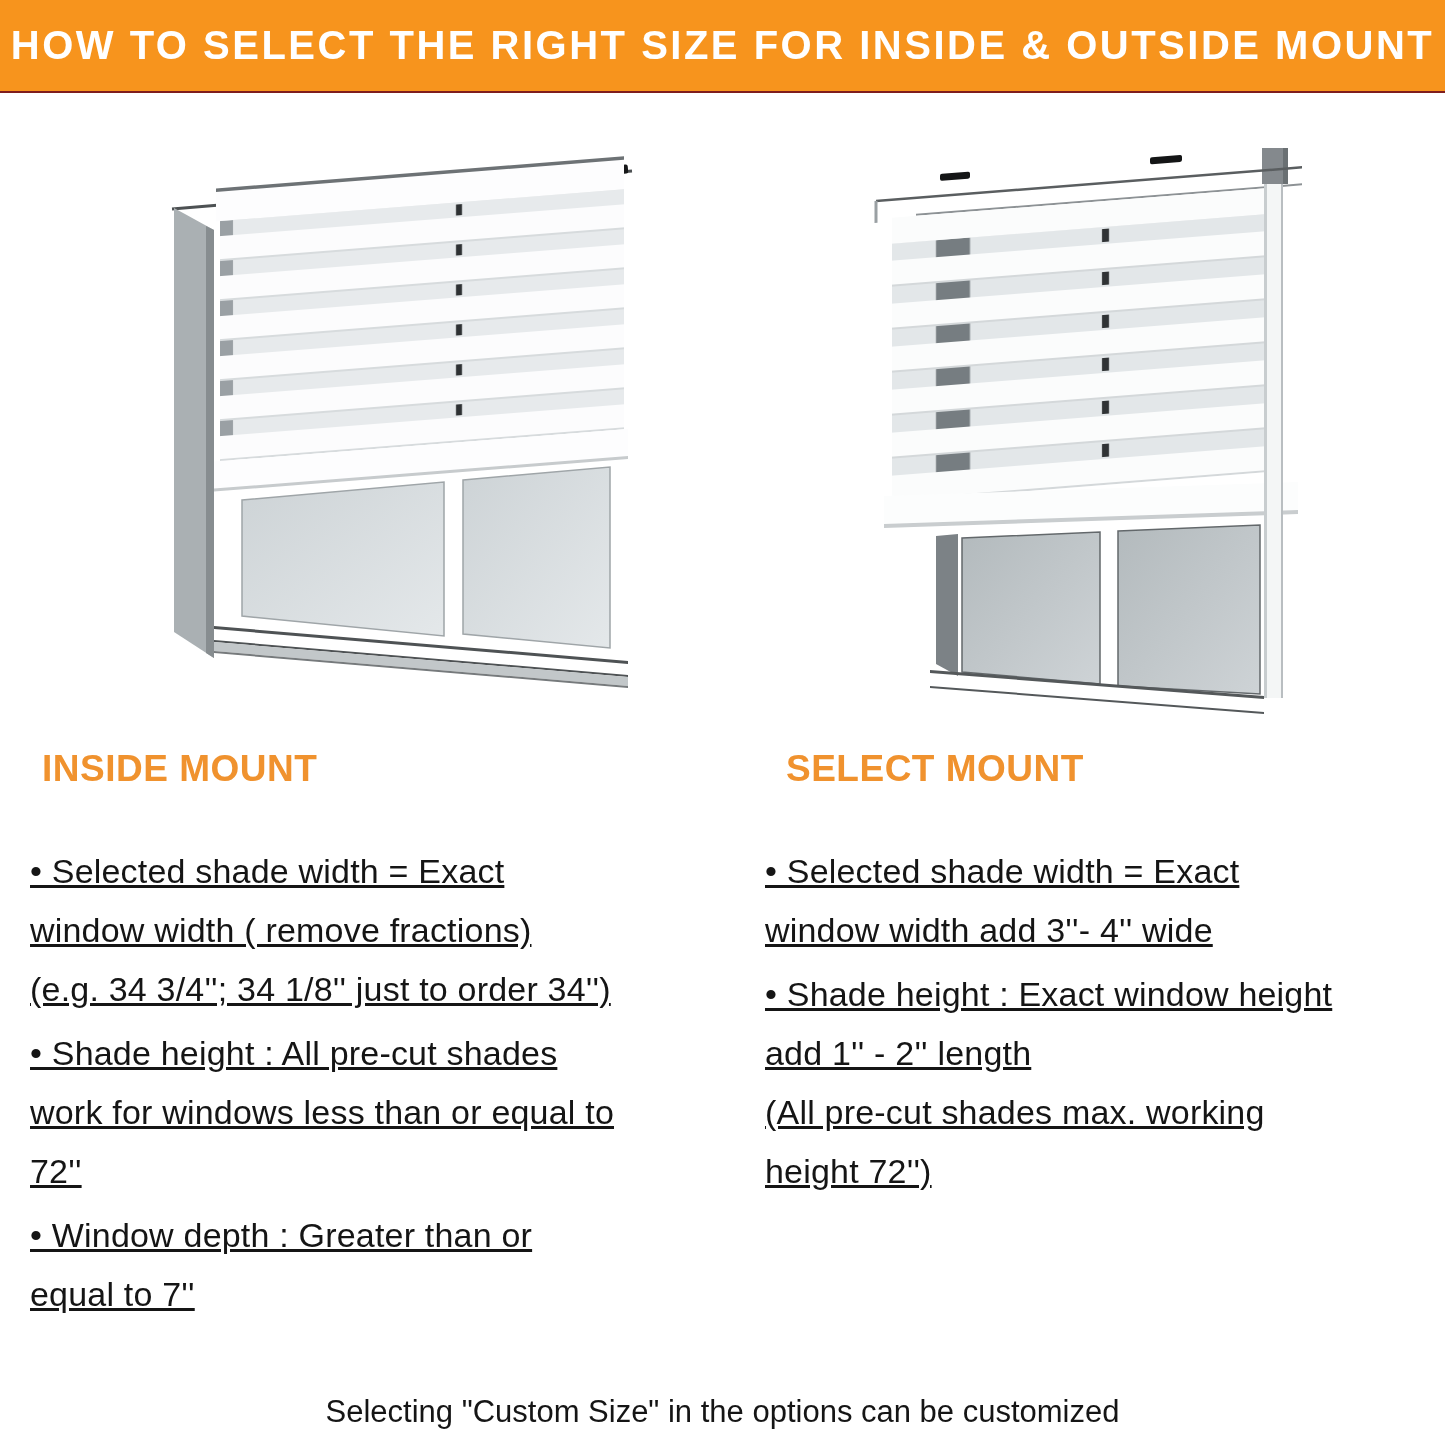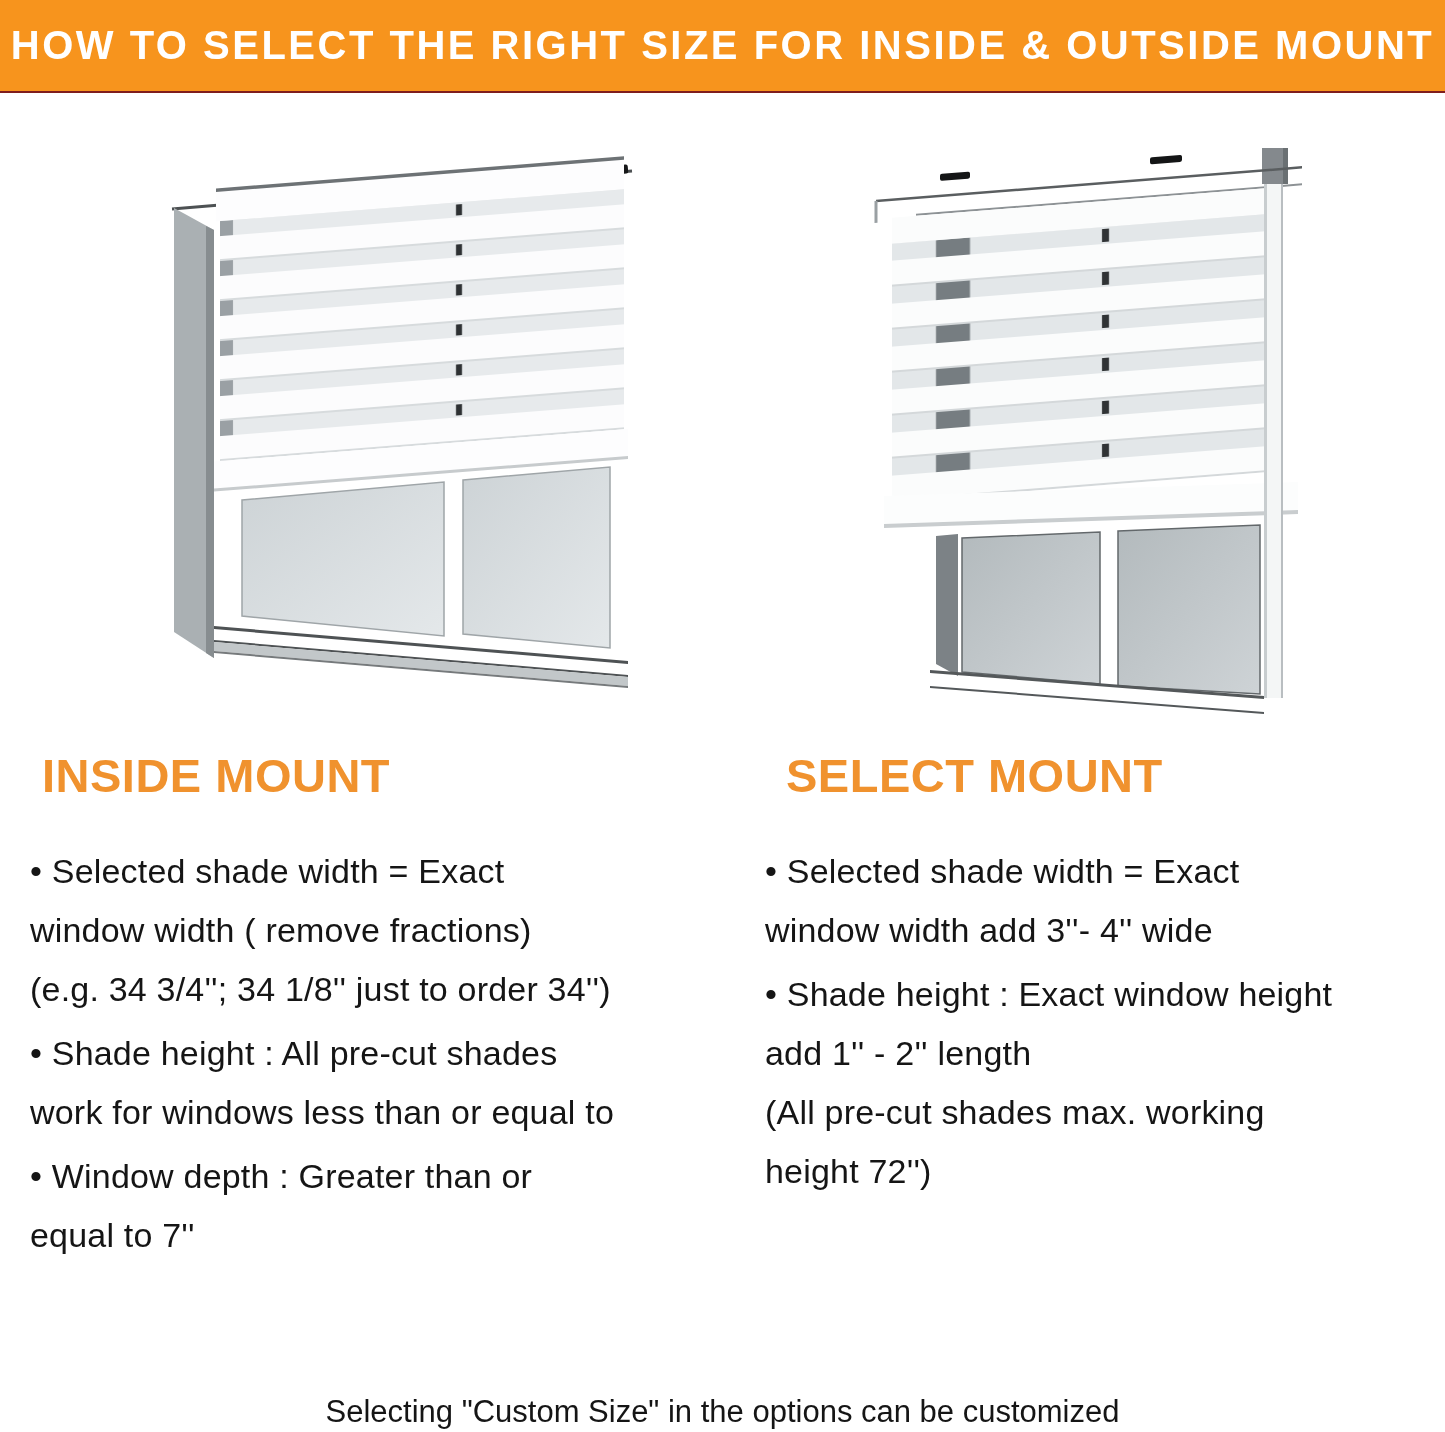--- a/index.html
+++ b/index.html
@@ -36,42 +36,42 @@
   
   .illus { position: absolute; }
   .illus svg { display: block; width: 100%; height: 100%; }
   .illus-inside  { left: 158px; top: 146px; width: 492px; height: 568px; }
   .illus-outside { left: 862px; top: 140px; width: 458px; height: 588px; }
 
   
   .mount-heading {
     position: absolute;
     margin: 0;
-    font-size: 47px;
+    font-size: 37px;
     font-weight: 700;
     color: var(--heading-orange, #F0922E);
     letter-spacing: 0.5px;
     white-space: nowrap;
   }
   .heading-inside  { left: 42px;  top: 748px; }
   .heading-outside { left: 786px; top: 748px; }
 
   
   .bullets {
     position: absolute;
     top: 842px;
     font-size: 34px;
     line-height: 59px;
     color: var(--body-text, #151515);
     letter-spacing: 0.2px;
   }
   .bullets-inside  { left: 30px;  width: 705px; }
   .bullets-outside { left: 765px; width: 665px; }
   .bullet { margin: 0 0 5px 0; }
-  .t-line { white-space: nowrap; }
+  .t-line { white-space: nowrap; text-decoration: underline; }
 
   
   .footer-note {
     position: absolute;
     left: 0; top: 1394px;
     width: 100%;
     margin: 0;
     text-align: center;
     font-size: 31px;
     color: var(--body-text, #151515);
@@ -177,20 +177,21 @@
 
   <div class="bullets bullets-inside">
     <div class="bullet">
         <div class="t-line">• Selected shade width = Exact</div>
         <div class="t-line">window width ( remove fractions)</div>
         <div class="t-line">(e.g. 34 3/4''; 34 1/8'' just to order 34'')</div>
       </div>
     <div class="bullet">
         <div class="t-line">• Shade height : All pre-cut shades</div>
         <div class="t-line">work for windows less than or equal to</div>
+        <div class="t-line">72''</div>
       </div>
     <div class="bullet">
         <div class="t-line">• Window depth : Greater than or</div>
         <div class="t-line">equal to 7''</div>
       </div>
   </div>
 
   <div class="bullets bullets-outside">
     <div class="bullet">
         <div class="t-line">• Selected shade width = Exact</div>

